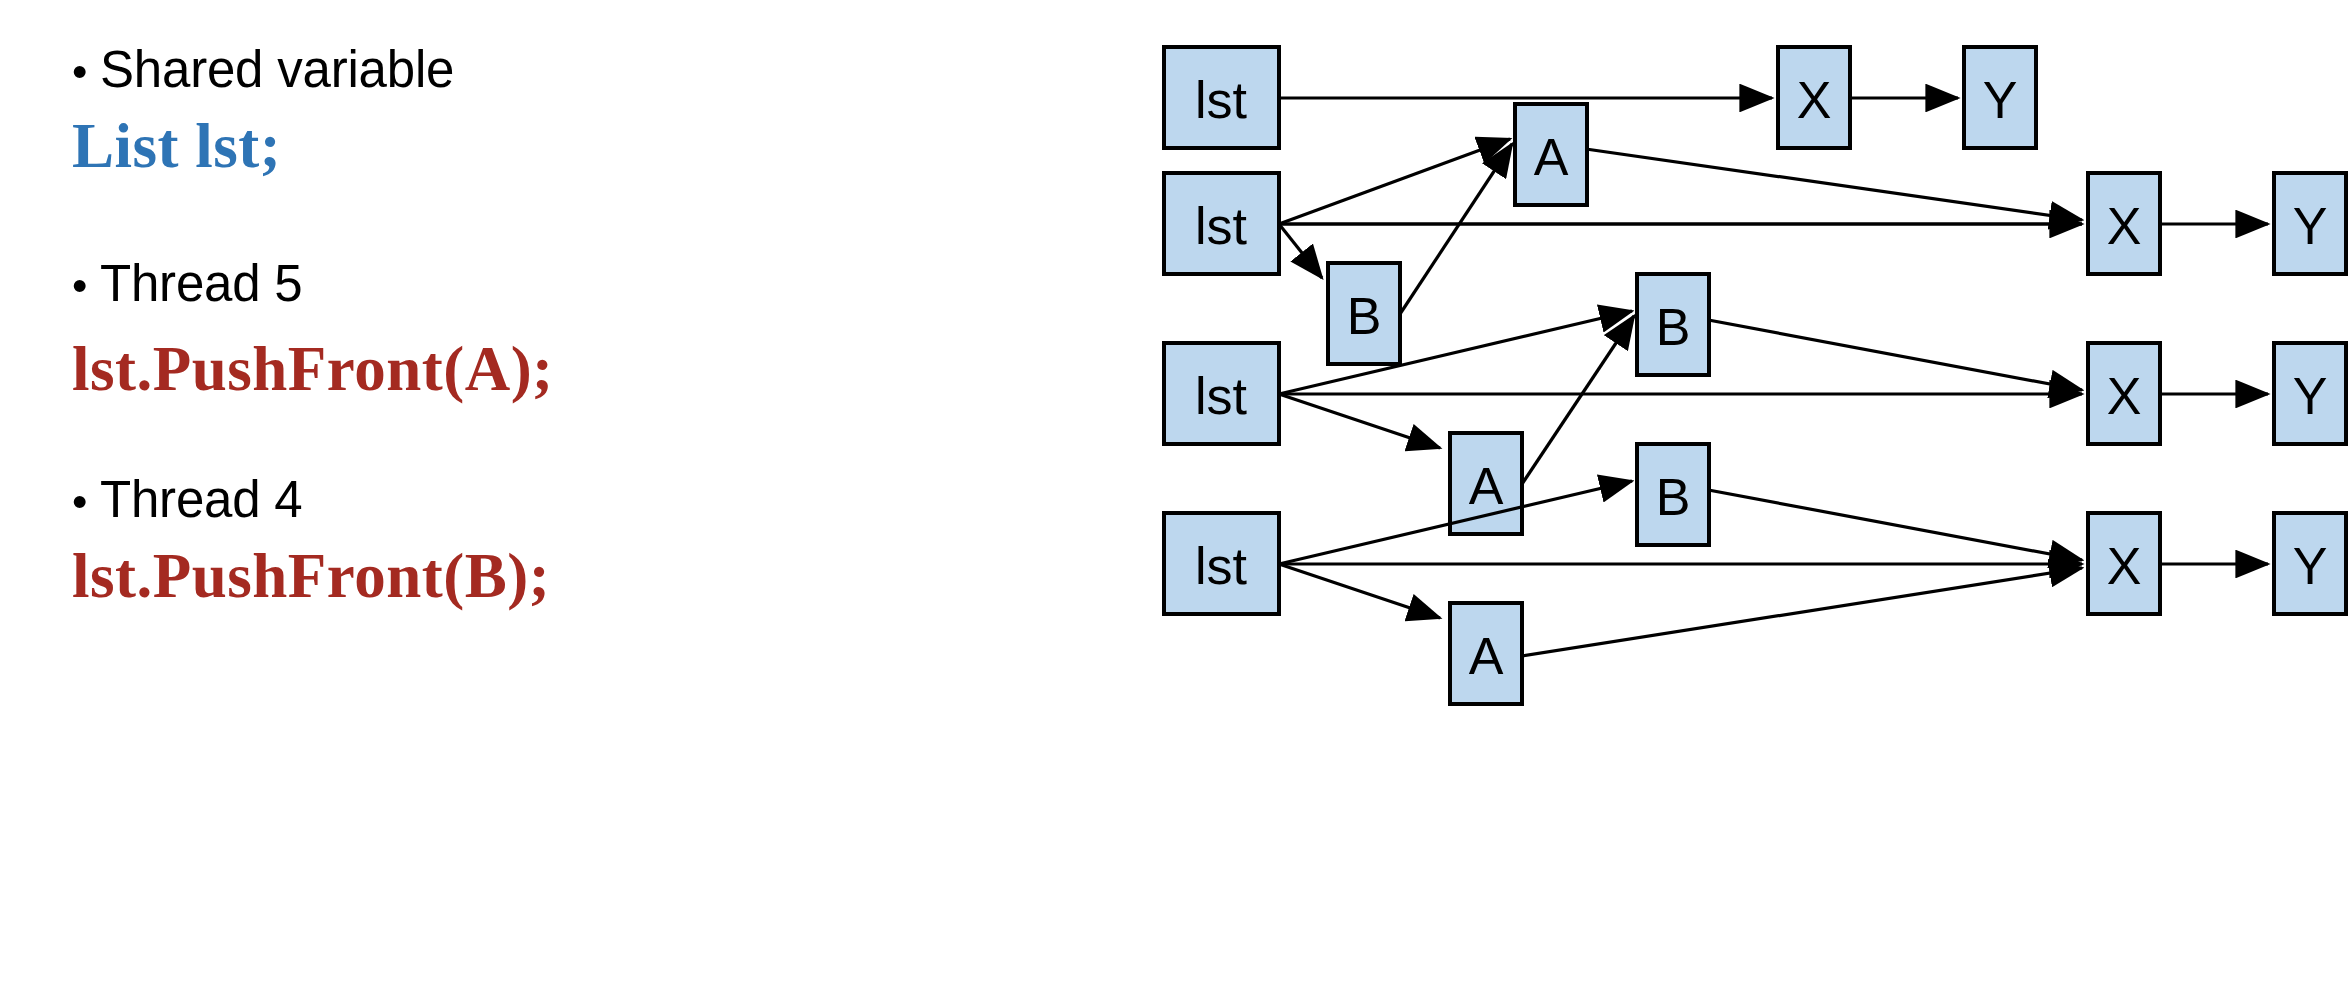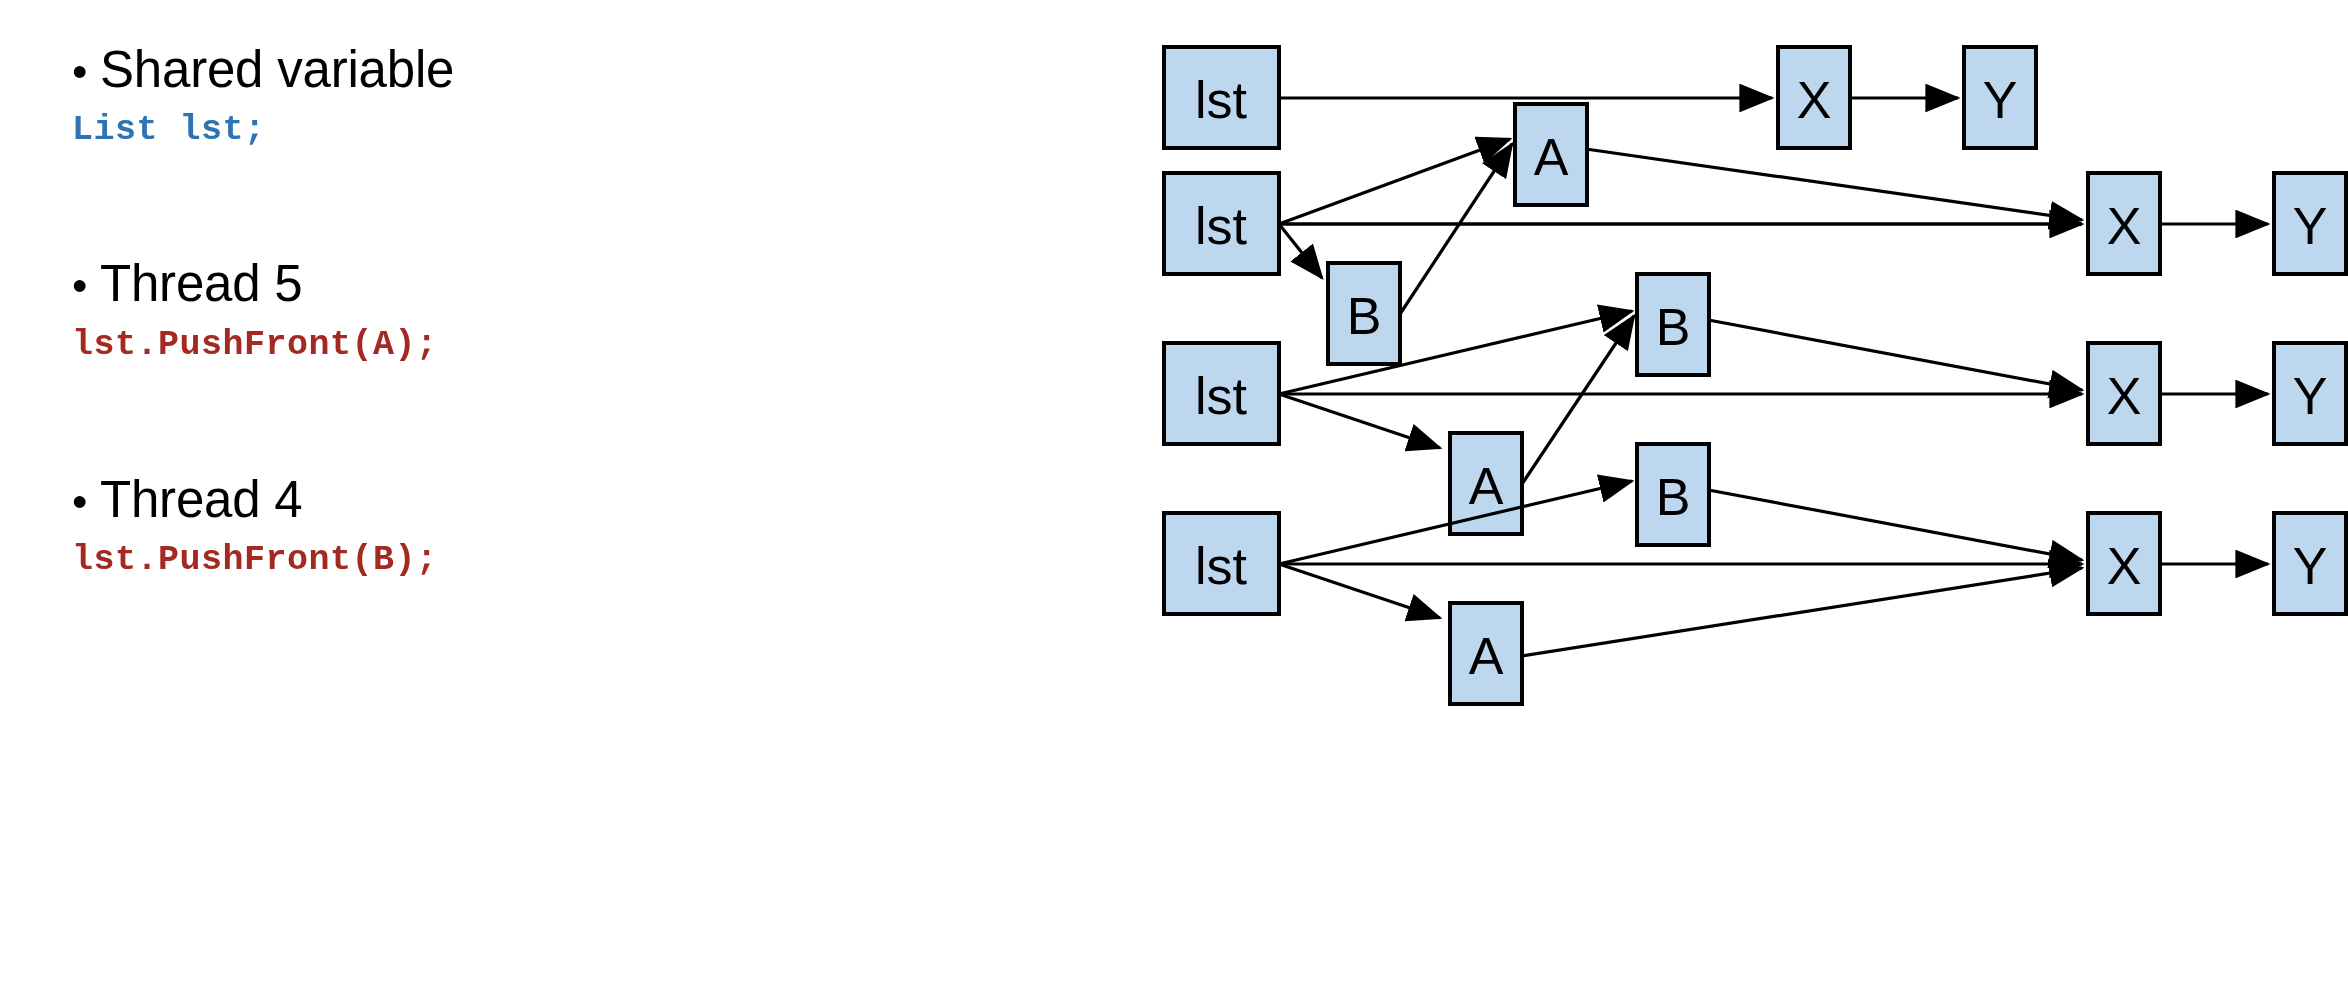--- a/index.html
+++ b/index.html
@@ -31,32 +31,32 @@
   .bullet-dot{
     display:inline-block;
     width:28px;
     font-size:44px;
     line-height:1;
     color:#000000;
   }
   .code-line{
     position:absolute;
     white-space:pre;
-    font-family:Liberation Mono, monospace;
+    font-family:Liberation Serif, serif;
     font-weight:bold;
-    font-size:35px;
+    font-size:63px;
     letter-spacing:0.5px;
   }
   .code-blue{color:#2E74B5;}
   .code-red{color:#A42A21;}
 
   .l-shared{left:72px;top:40px;}
   .l-listlst{left:72px;top:110px;}
   .l-thread1{left:72px;top:254px;}
-  .l-push-a{left:72px;top:325px;text-align:right;}
+  .l-push-a{left:72px;top:333px;text-align:right;}
   .l-thread2{left:72px;top:470px;}
   .l-push-b{left:72px;top:540px;text-align:right;}
 
   
   .diagram{
     position:absolute;
     left:1060px;top:16px;
     width:1288px;height:734px;
   }
   svg.dg{display:block;width:1288px;height:998px;}

